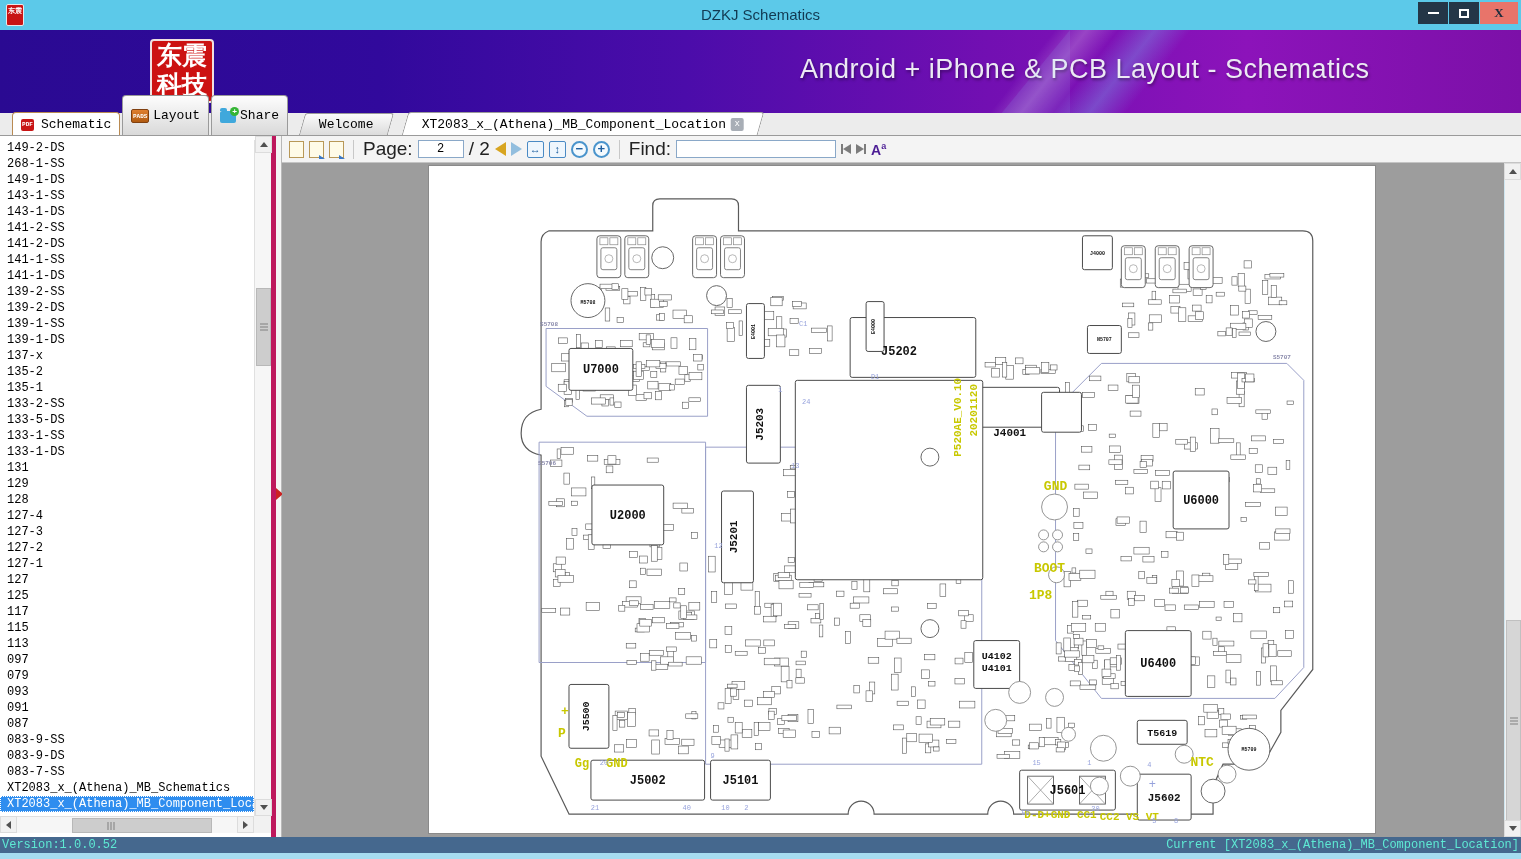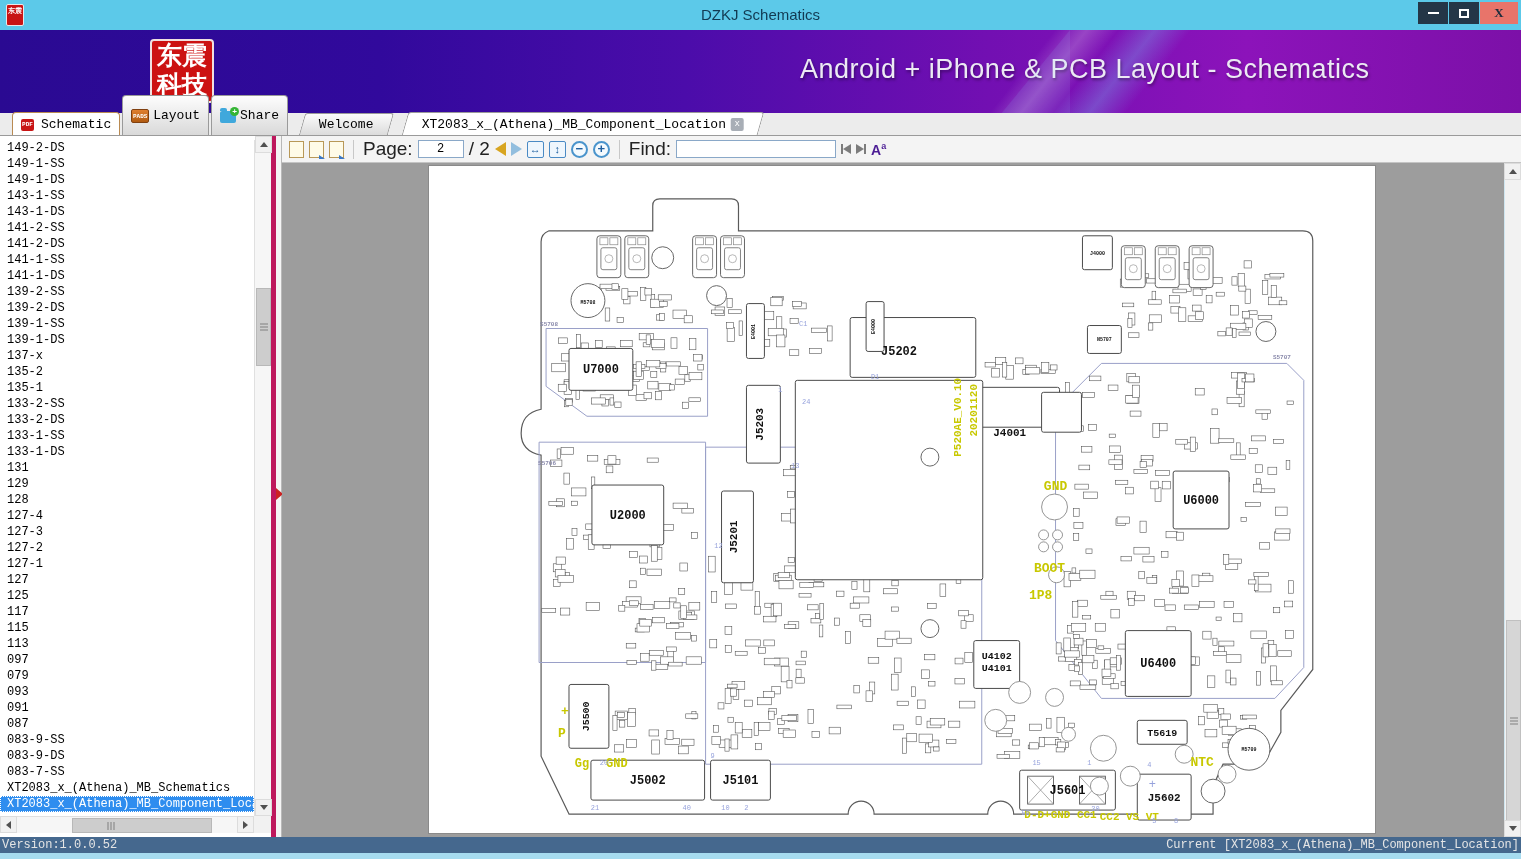--- a/index.html
+++ b/index.html
@@ -115,21 +115,21 @@
   .tb-font sup { font-size:9px; }
 
   .canvas { position:absolute; left:0; top:27px; right:17px; bottom:0; background:#9d9d9d; overflow:hidden; }
   .page { position:absolute; left:146px; top:2px; width:948px; height:669px; background:#fff; border:1px solid #8a8a8a; }
   .page svg { display:block; width:100%; height:100%; }
 
   .vw-vscroll { position:absolute; right:0; top:27px; bottom:0; width:17px; background:#f2f2f2; border-left:1px solid #cfe6f0; }
   .vw-vthumb { position:absolute; left:1px; width:15px; background:#d6d6d6; border:1px solid #c0c0c0; }
 
   
-  .statusbar { position:absolute; left:0; top:837px; width:1521px; height:16px; background:#45688e; color:#e5e5e5;
+  .statusbar { position:absolute; left:0; top:837px; width:1521px; height:16px; background:#45688e; color:#5eead4;
     font-family:"Liberation Mono", monospace; font-size:12px; line-height:16px; }
   .status-left { position:absolute; left:2px; }
   .status-right { position:absolute; right:2px; }
   .bottomstrip { position:absolute; left:0; top:853px; width:1521px; height:6px; background:#a6dcf0; }
 </style>
 </head>
 <body>
 
 <div class="window">
 
@@ -184,37 +184,37 @@
       <span>XT2083_x_(Athena)_MB_Component_Location</span>
       <span class="tab-close">x</span>
     </div>
   </div>
 
   <div class="main">
 
     <div class="sidebar">
       <div class="sb-list" id="sb-list">
           <div class="sb-item">149-2-DS</div>
-          <div class="sb-item">149-1-SS</div>
+          <div class="sb-item">268-1-SS</div>
           <div class="sb-item">149-1-DS</div>
           <div class="sb-item">143-1-SS</div>
           <div class="sb-item">143-1-DS</div>
           <div class="sb-item">141-2-SS</div>
           <div class="sb-item">141-2-DS</div>
           <div class="sb-item">141-1-SS</div>
           <div class="sb-item">141-1-DS</div>
           <div class="sb-item">139-2-SS</div>
           <div class="sb-item">139-2-DS</div>
           <div class="sb-item">139-1-SS</div>
           <div class="sb-item">139-1-DS</div>
           <div class="sb-item">137-x</div>
           <div class="sb-item">135-2</div>
           <div class="sb-item">135-1</div>
           <div class="sb-item">133-2-SS</div>
-          <div class="sb-item">133-2-DS</div>
+          <div class="sb-item">133-5-DS</div>
           <div class="sb-item">133-1-SS</div>
           <div class="sb-item">133-1-DS</div>
           <div class="sb-item">131</div>
           <div class="sb-item">129</div>
           <div class="sb-item">128</div>
           <div class="sb-item">127-4</div>
           <div class="sb-item">127-3</div>
           <div class="sb-item">127-2</div>
           <div class="sb-item">127-1</div>
           <div class="sb-item">127</div>

